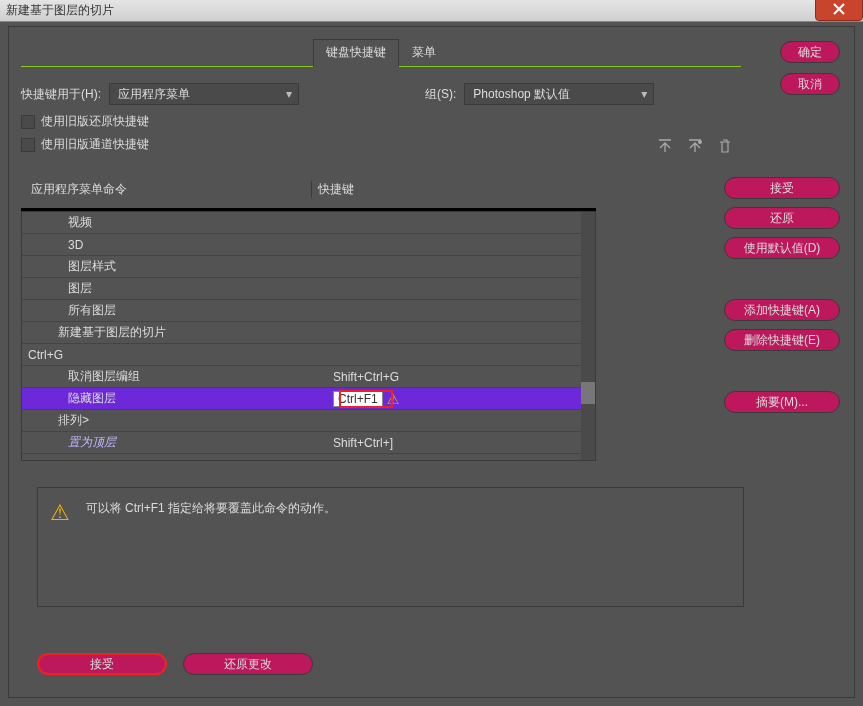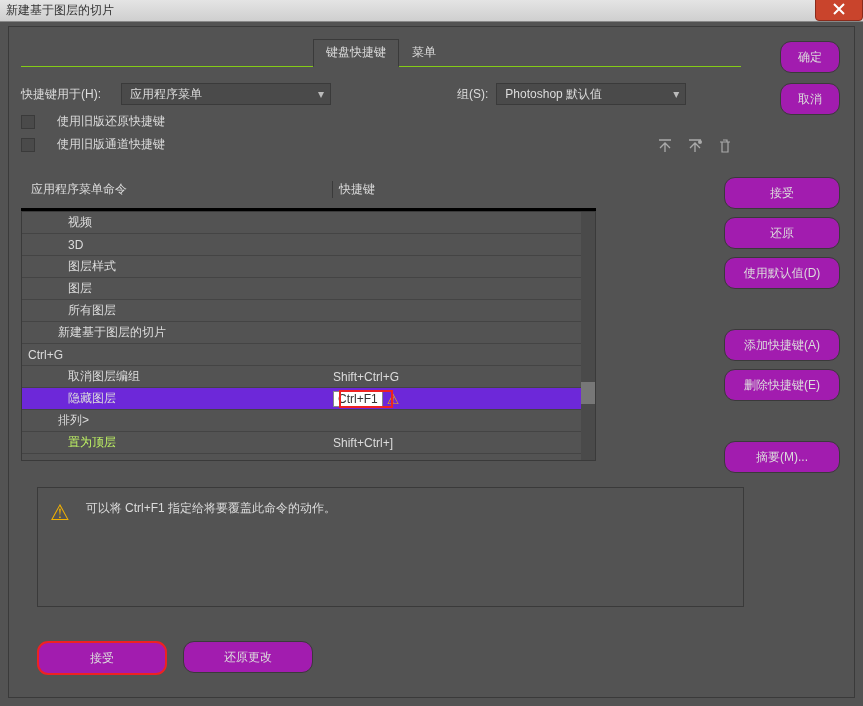--- a/index.html
+++ b/index.html
@@ -14,52 +14,52 @@
 
 .dialog { position: absolute; left: 8px; top: 26px; right: 8px; bottom: 8px; background: #535353; border: 1px solid #3a3a3a; padding: 12px; }
 
 
 .tabs { display: flex; border-bottom: 1px solid #84cc16; margin-bottom: 16px; justify-content: center; }
 .tab { padding: 4px 12px; color: #dcdcdc; border: 1px solid transparent; cursor: pointer; }
 .tab.active { border: 1px solid #3a3a3a; border-bottom: 1px solid #535353; background: #535353; margin-bottom: -1px; }
 
 
 .right-btns { position: absolute; right: 14px; top: 14px; display: flex; flex-direction: column; gap: 10px; }
-.btn { min-width: 60px; height: 22px; border: 1px solid #3a3a3a; border-radius: 11px; background: #a21caf; display: flex; align-items: center; justify-content: center; cursor: pointer; padding: 15px 14px; }
+.btn { min-width: 60px; height: 22px; border: 1px solid #3a3a3a; border-radius: 11px; background: #be185d; display: flex; align-items: center; justify-content: center; cursor: pointer; padding: 5px 14px; }
 
 
 .form-row { display: flex; align-items: center; gap: 8px; margin-bottom: 8px; }
 .form-row label { color: #dcdcdc; text-align: right; }
 .select { height: 22px; background: #4a4a4a; border: 1px solid #3a3a3a; display: flex; align-items: center; padding: 0 8px; position: relative; cursor: pointer; }
 .select::after { content: "▾"; position: absolute; right: 6px; color: #bbb; }
-.sel1 { width: 210px; margin-left: 12px; }
+.sel1 { width: 190px; }
 .sel2 { width: 190px; }
 
 
-.chk-row { display: flex; align-items: center; gap: 22px; margin-bottom: 6px; }
+.chk-row { display: flex; align-items: center; gap: 6px; margin-bottom: 6px; }
 .chk { width: 14px; height: 14px; border: 1px solid #3a3a3a; background: #4a4a4a; }
 
 
 .icon-row { position: absolute; right: 120px; top: 110px; display: flex; gap: 12px; }
 .small-icon { width: 18px; height: 18px; display: flex; align-items: center; justify-content: center; cursor: pointer; color: #aaa; }
 
 
 .table-wrap { margin-top: 24px; width: 575px; }
 .table-head { display: flex; border-bottom: 3px solid #000000; padding: 4px 0 10px 0; }
 .col1 { width: 290px; padding-left: 10px; }
-.col2 { flex: 1; border-left: 1px solid #3a3a3a; padding-left: 6px; margin-left: 21px; }
+.col2 { flex: 1; border-left: 1px solid #3a3a3a; padding-left: 6px; }
 
 .table-body { border: 1px solid #3a3a3a; height: 250px; position: relative; background: #535353; }
 .table-body .row { display: flex; height: 22px; align-items: center; border-bottom: 1px solid #444; }
 .row .c1 { width: 305px; padding-left: 46px; }
 .row.indent .c1 { padding-left: 36px; }
 .row .c2 { flex: 1; padding-left: 6px; display: flex; align-items: center; gap: 4px; }
 .row.selected { background: #6d28d9; }
 .row.selected .c2 .input-box { background: #fff; color: #333; border: 1px solid #888; padding: 0 4px; height: 16px; display: flex; align-items: center; }
-.row.fade .c1 { color: #bef264; }
+.row.fade .c1 { color: #c4b5fd; font-style: italic; }
 .scrollbar { position: absolute; right: 0; top: 0; bottom: 0; width: 14px; background: #4a4a4a; }
 .scroll-thumb { position: absolute; right: 0; width: 14px; top: 170px; height: 22px; background: #777; }
 .hl-input { position: absolute; left: 317px; top: 178px; width: 54px; height: 18px; border: 2px solid #e22; pointer-events: none; }
 
 .warn-tri { color: #f2b100; font-size: 14px; }
 
 
 .side-actions { position: absolute; right: 14px; top: 150px; display: flex; flex-direction: column; gap: 8px; width: 116px; }
 .side-actions .btn { width: 100%; border-radius: 11px; }
 .side-actions .gap { height: 24px; }

